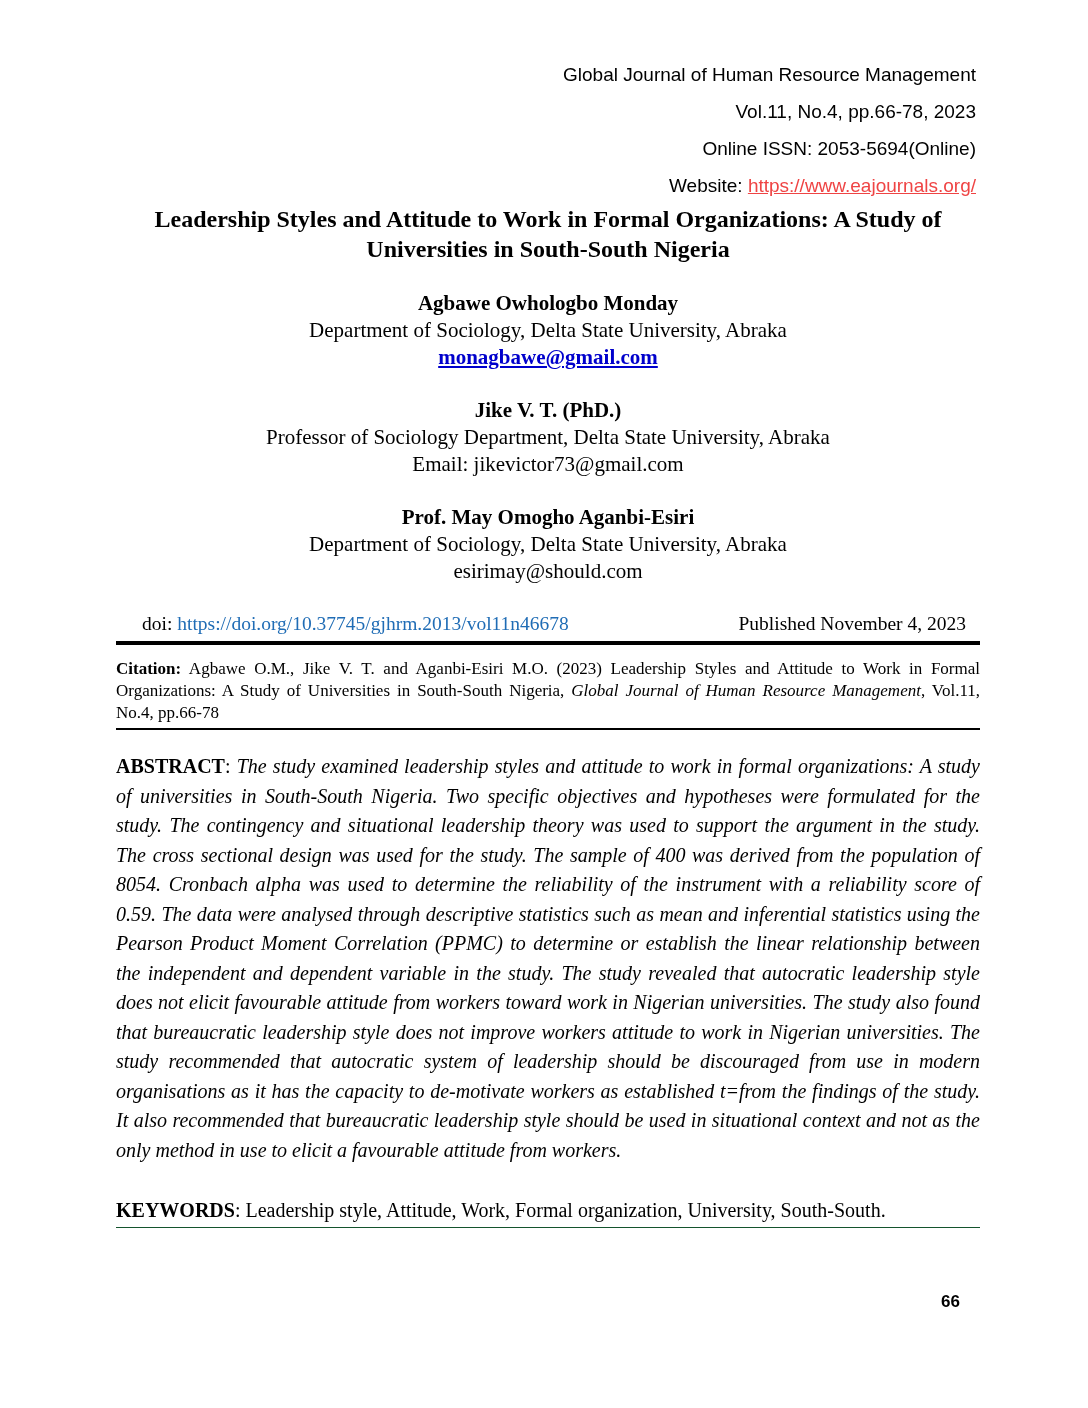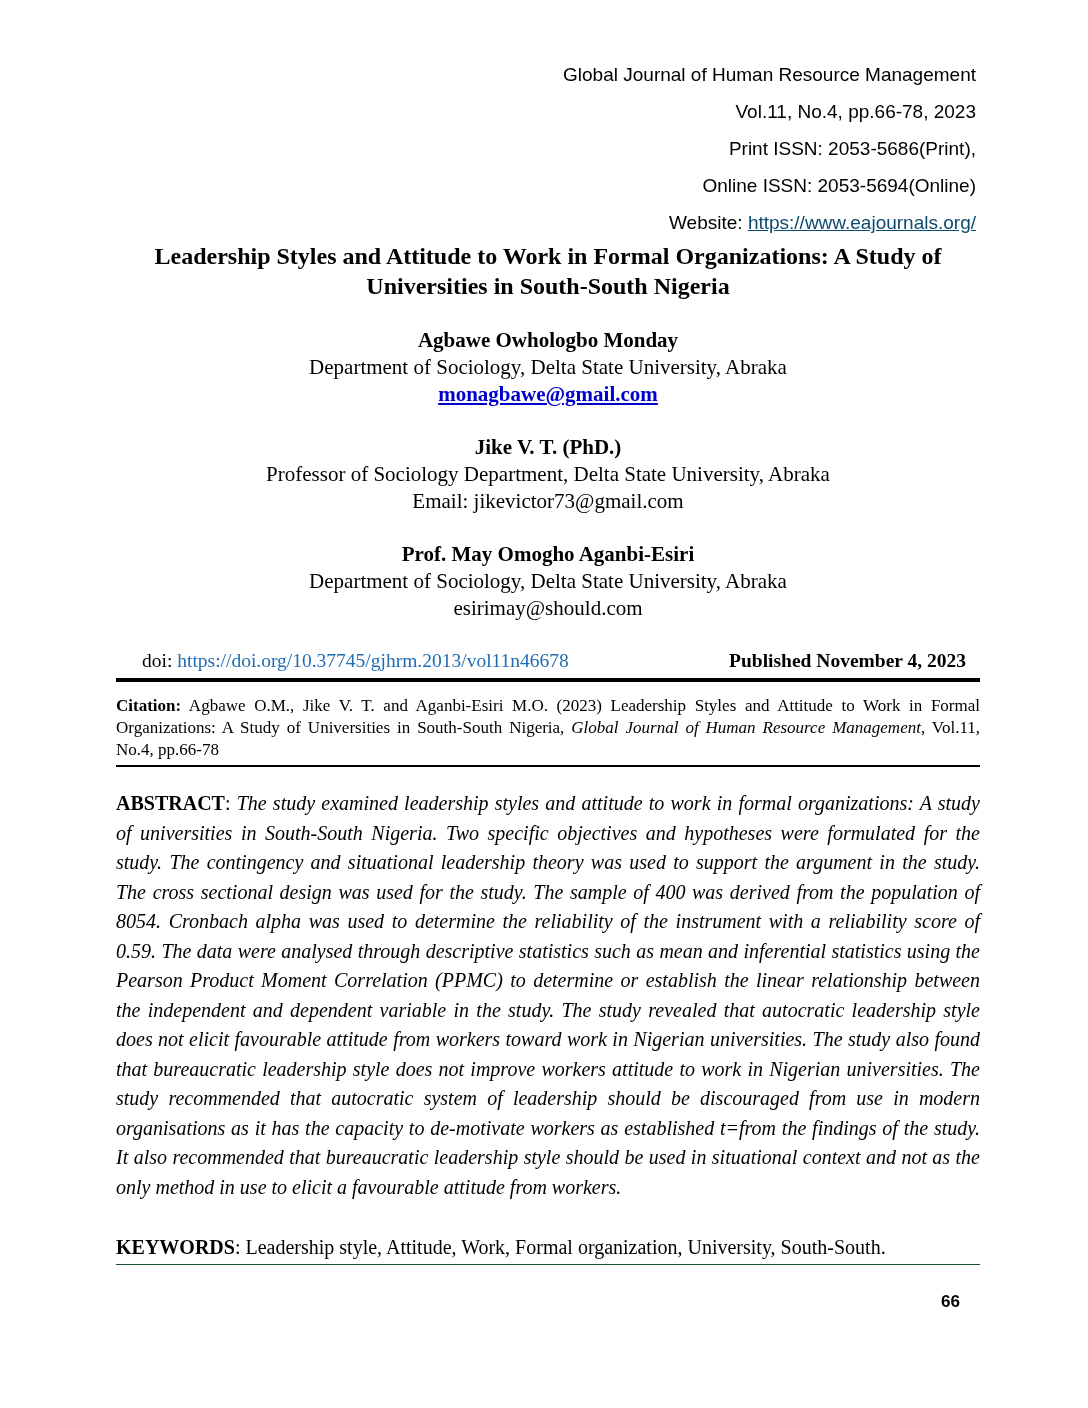--- a/index.html
+++ b/index.html
@@ -18,21 +18,21 @@
 
   
   .journal-header {
     padding-top: 56px;
     font-family: "Liberation Sans", sans-serif;
     font-size: 19px;
     text-align: right;
   }
   .jh-line { line-height: 37px; padding-right: 4px; }
   .link-light {
-    color: #0c4a6e;
+    color: #ef4444;
     text-decoration: underline;
     cursor: pointer;
   }
   .publication-row {
     font-family: "Liberation Sans", sans-serif;
     font-size: 19.5px;
     line-height: 37px;
     text-align: center;
     border-bottom: 3px solid #000;
     padding-left: 60px;
@@ -61,21 +61,21 @@
     margin-top: 24px;
     display: flex;
     justify-content: space-between;
     align-items: baseline;
     font-size: 19.5px;
     line-height: 30px;
     border-bottom: 4px solid #000;
     padding: 0 14px 2px 26px;
   }
   .doi-link { color: #1f6cb5; cursor: pointer; text-decoration: none; }
-  .published { font-weight: bold; }
+  .published { font-weight: normal; }
 
   
   .citation-block {
     margin-top: 13px;
     font-size: 17px;
     line-height: 22px;
     text-align: justify;
     border-bottom: 2px solid #000;
     padding-bottom: 4px;
   }
@@ -113,21 +113,20 @@
   }
 </style>
 </head>
 <body>
 
 <div class="content">
 
   <div class="journal-header">
     <div class="jh-line">Global Journal of Human Resource Management</div>
     <div class="jh-line">Vol.11, No.4, pp.66-78, 2023</div>
-    <div class="jh-line">Print ISSN: 2053-5686(Print),</div>
     <div class="jh-line">Online ISSN: 2053-5694(Online)</div>
     <div class="jh-line">
       <span>Website: </span>
       <a class="link-light">https://www.eajournals.org/</a>
     </div>
   </div>
 
   <h1 class="paper-title">Leadership Styles and Attitude to Work in Formal Organizations: A Study of Universities in South-South Nigeria</h1>
 
   <div class="author-block">

